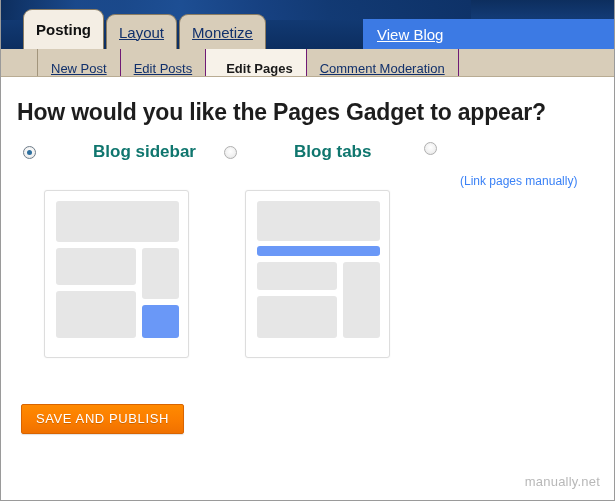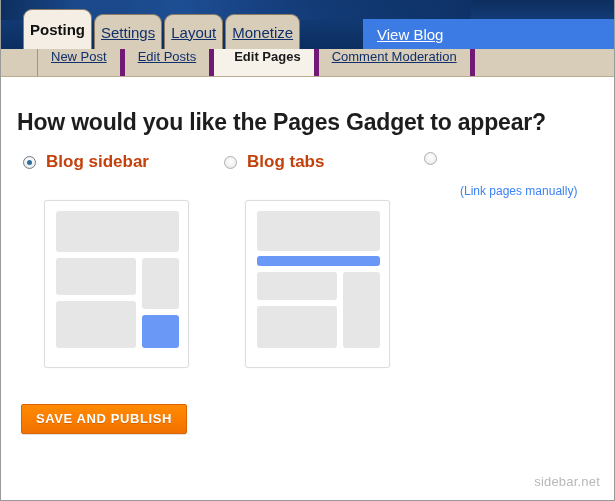--- a/index.html
+++ b/index.html
@@ -46,21 +46,21 @@
     position: absolute;
     left: 0; bottom: 0;
     height: 42px;
     display: flex;
     align-items: flex-end;
   }
   .tab {
     position: relative;
     height: 35px;
     box-sizing: border-box;
-    padding: 0 6px;
+    padding: 0 12px;
     margin-right: 2px;
     display: flex;
     align-items: center;
     justify-content: center;
     background: #d8cdb9;
     border: 1px solid #8a7c62;
     border-bottom: none;
     border-radius: 9px 9px 0 0;
     color: #11306b;
     font-size: 15px;
@@ -105,45 +105,45 @@
     height: 28px;
     background: #d8cdb9;
     border-bottom: 1px solid #b9ac93;
     display: flex;
     align-items: stretch;
     padding-left: 36px;
     box-sizing: border-box;
   }
   .subnav-item {
     display: flex;
-    align-items: flex-start;
+    align-items: flex-end;
     padding: 0 13px;
     font-size: 13px;
     color: #11306b;
     text-decoration: underline;
-    border-right: 5px solid #701a75;
+    border-right: 1px solid #701a75;
     white-space: nowrap;
     cursor: pointer;
   }
   .subnav-item:first-child { border-left: 1px solid #a2957c; }
   .subnav-item.active {
     background: #f7f2e9;
     color: #1a1a1a;
     font-weight: bold;
     text-decoration: none;
     padding-left: 20px;
   }
   .subnav-filler {
     flex: 1;
   }
 
   
   .content {
     position: relative;
-    padding: 32px 0 0 16px;
+    padding: 22px 0 0 16px;
     height: 421px;
     box-sizing: border-box;
     background: #ffffff;
   }
 
   .page-heading {
     font-size: 23px;
     font-weight: bold;
     color: #1d1d1d;
     letter-spacing: -0.2px;
@@ -185,22 +185,23 @@
     position: absolute;
     left: 50%; top: 50%;
     width: 5px; height: 5px;
     margin: -2.5px 0 0 -2.5px;
     border-radius: 50%;
     background: #2d6f9e;
   }
   .option-label {
     font-size: 17px;
     font-weight: bold;
-    color: #c2410c;
-    white-space: nowrap;
+    color: #0f766e;
+    white-space: nowrap;
+    margin-left: 47px;
   }
 
   .hint {
     position: absolute;
     left: 443px;
     top: 32px;
     font-size: 12px;
     color: #3b82f6;
     white-space: nowrap;
   }
@@ -251,21 +252,21 @@
   .save-button {
     position: absolute;
     left: 20px;
     top: 327px;
     padding: 6px 14px 7px 14px;
     background: linear-gradient(to bottom, #ff8a00 0%, #fb7e00 50%, #f07100 100%);
     border: 1px solid #d96400;
     border-radius: 2px;
     color: #ffffff;
     font-size: 13px;
-    font-weight: bold;
+    font-weight: normal;
     letter-spacing: .6px;
     text-shadow: 0 1px 0 rgba(0,0,0,.18);
     cursor: pointer;
     white-space: nowrap;
     box-shadow: 0 1px 1px rgba(0,0,0,.12);
   }
 
   
   .watermark {
     position: absolute;
@@ -285,23 +286,20 @@
   <div class="topbar">
     <div class="topbar-sheen"></div>
 
     <div class="viewblog-bar">
       <span class="viewblog-link">View Blog</span>
     </div>
 
     <div class="tabstrip">
       <div class="tab active">
         <span>Posting</span>
-      </div>
-      <div class="tab">
-        <span>Settings</span>
       </div>
       <div class="tab">
         <span>Layout</span>
       </div>
       <div class="tab">
         <span>Monetize</span>
       </div>
     </div>
   </div>
 
@@ -358,15 +356,15 @@
         <div class="blk b-header"></div>
         <div class="blk b-tabbar accent"></div>
         <div class="blk b-main1"></div>
         <div class="blk b-main2"></div>
         <div class="blk b-side"></div>
       </div>
     </div>
 
     <div class="save-button">SAVE AND PUBLISH</div>
 
-    <div class="watermark">sidebar.net</div>
+    <div class="watermark">manually.net</div>
   </div>
 </div>
 
 </body></html>

